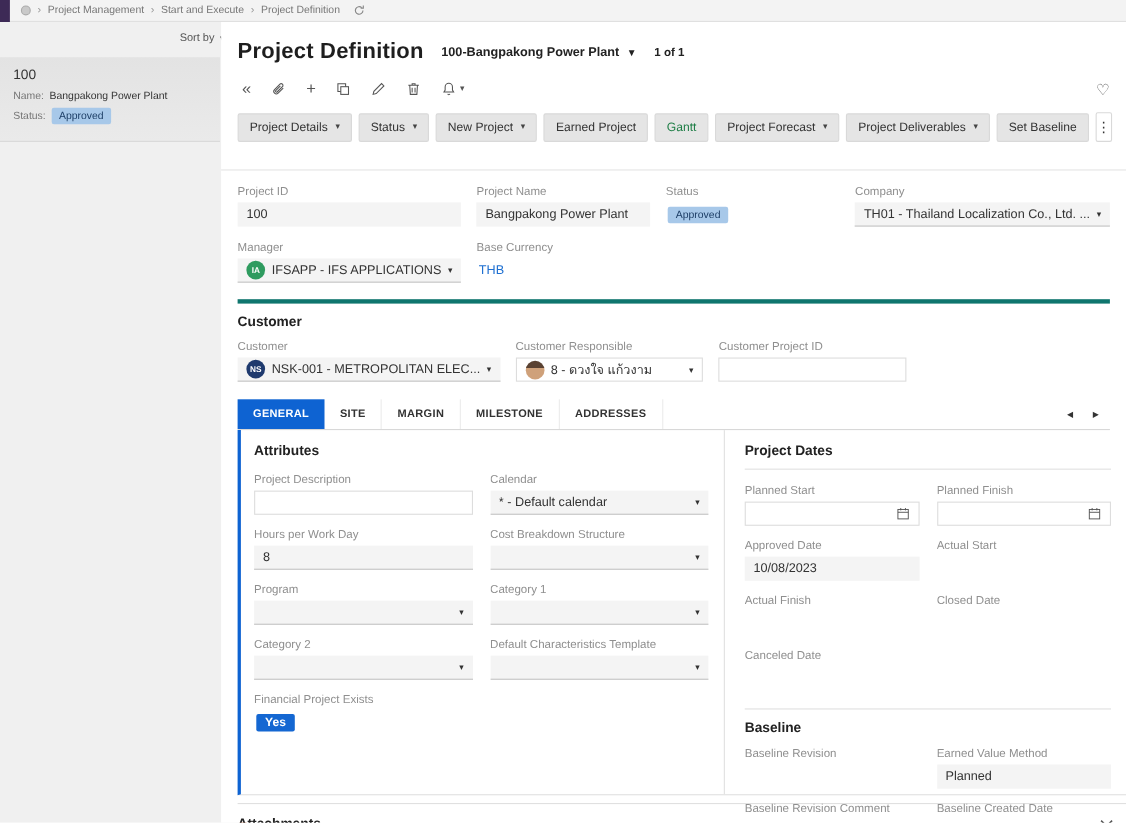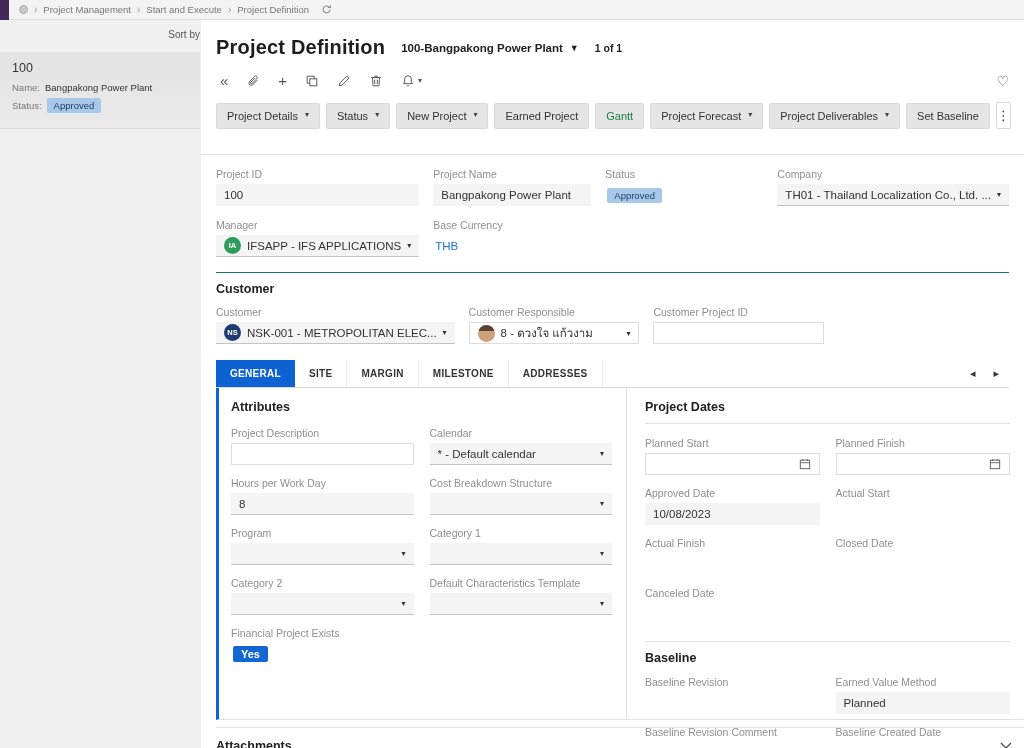--- a/index.html
+++ b/index.html
@@ -8,21 +8,21 @@
 
   
   .topbar { position:absolute; top:0; left:0; width:1024px; height:20px; background:#f3f3f3; border-bottom:1px solid #e0e0e0; display:flex; align-items:center; gap:6px; padding-left:0; font-size:9.5px; color:#777; z-index:5; }
   .brand-block { width:9px; height:20px; background:#3d2a56; margin-right:4px; }
   .app-dot { width:9px; height:9px; border-radius:50%; background:#c9c9c9; border:1px solid #aaa; }
   .crumb { color:#777; }
   .crumb-sep { color:#999; font-size:10px; }
   .refresh-ic { margin-left:6px; display:flex; align-items:center; }
 
   
-  .sidebar { position:absolute; top:20px; left:0; width:224px; height:728px; background:#f0f0f0; border-right:1px solid #c2410c; }
+  .sidebar { position:absolute; top:20px; left:0; width:224px; height:728px; background:#f0f0f0; border-right:6px solid #c2410c; }
   .sortby { position:absolute; top:9px; right:14px; font-size:10px; color:#555; display:flex; gap:5px; align-items:center; }
   .sortby .caret { font-size:8px; color:#555; }
   .side-card { position:absolute; top:32px; left:0; width:200px; background:linear-gradient(#e3e3e3,#eaeaea); border-bottom:1px solid #d8d8d8; padding:9px 12px 10px 12px; }
   .side-card .cid { font-size:12.5px; color:#333; margin-bottom:7px; }
   .side-row { font-size:9.5px; color:#777; margin-bottom:5px; display:flex; align-items:center; gap:5px; }
   .side-row .v { color:#333; }
 
   
   .badge-approved { background:#a7c8e9; color:#1d3e66; font-size:9.5px; padding:2px 7px; border-radius:2px; display:inline-block; }
   .badge-yes { background:#1467d2; color:#fff; font-size:11px; font-weight:bold; padding:2px 8px; border-radius:2px; display:inline-block; }
@@ -58,33 +58,33 @@
   .fvalue.plain { background:transparent; padding:0 2px; }
   .fvalue .grow { flex:1; overflow:hidden; text-overflow:ellipsis; }
   .fvalue .caret { margin-left:auto; font-size:8px; color:#333; padding-left:6px; flex:none; }
   .fvalue .cal-ic { margin-left:auto; flex:none; display:flex; }
   .link-blue { color:#1d6fd1; }
   .avatar { width:17px; height:17px; border-radius:50%; flex:none; margin-right:6px; display:flex; align-items:center; justify-content:center; font-size:7.5px; font-weight:bold; color:#fff; }
   .av-green { background:#2e9b5f; }
   .av-navy { background:#1f3a6e; }
   .av-photo { background:linear-gradient(#5a4232 0%, #5a4232 38%, #cfa17a 38%); }
 
-  .section-bar { margin:15px 15px 0 15px; border-top:1px solid #0f766e; padding-top:9px; }
+  .section-bar { margin:15px 15px 0 15px; border-top:4px solid #0f766e; padding-top:9px; }
   .section-title { font-size:12.5px; font-weight:bold; color:#222; }
   .customer-grid { padding:10px 0 0 0; }
 
   
   .tabs { display:flex; align-items:stretch; margin:16px 15px 0 15px; border-bottom:1px solid #d8d8d8; }
   .tab { padding:8px 14px; font-size:10px; font-weight:bold; color:#333; border-right:1px solid #ececec; cursor:pointer; letter-spacing:0.3px;text-align:right; }
   .tab.active { background:#0e63d2; color:#fff; border-right:none; }
   .tab-scroll { margin-left:auto; display:flex; align-items:center; gap:18px; padding-right:10px; color:#333; font-size:11px; }
   .tab-scroll span { cursor:pointer; }
 
   .tab-content { display:flex; margin-left:15px; border-left:3px solid #0e63d2; border-bottom:1px solid #e0e0e0; height:332px; }
-  .panel-left { width:408px; border-right:1px solid #e0e0e0; padding:12px 14px 0 12px; }
+  .panel-left { width:440px; border-right:1px solid #e0e0e0; padding:12px 14px 0 12px; }
   .panel-right { flex:1; padding:12px 14px 0 18px; }
   .panel-title { font-size:12.5px; font-weight:bold; color:#222; margin-bottom:13px; }
   .panel-title.underlined { border-bottom:1px solid #e0e0e0; padding-bottom:9px; }
   .baseline-sec { margin-top:16px; border-top:1px solid #e0e0e0; padding-top:9px; }
   .baseline-sec .panel-title { margin-bottom:11px; }
 
   
   .attachments { margin:7px 0 0 15px; border-top:1px solid #e0e0e0; display:flex; align-items:center; padding:11px 12px 11px 0; }
   .attachments .section-title { font-size:12.5px; }
   .attach-chevron { margin-left:auto; display:flex; cursor:pointer; }

